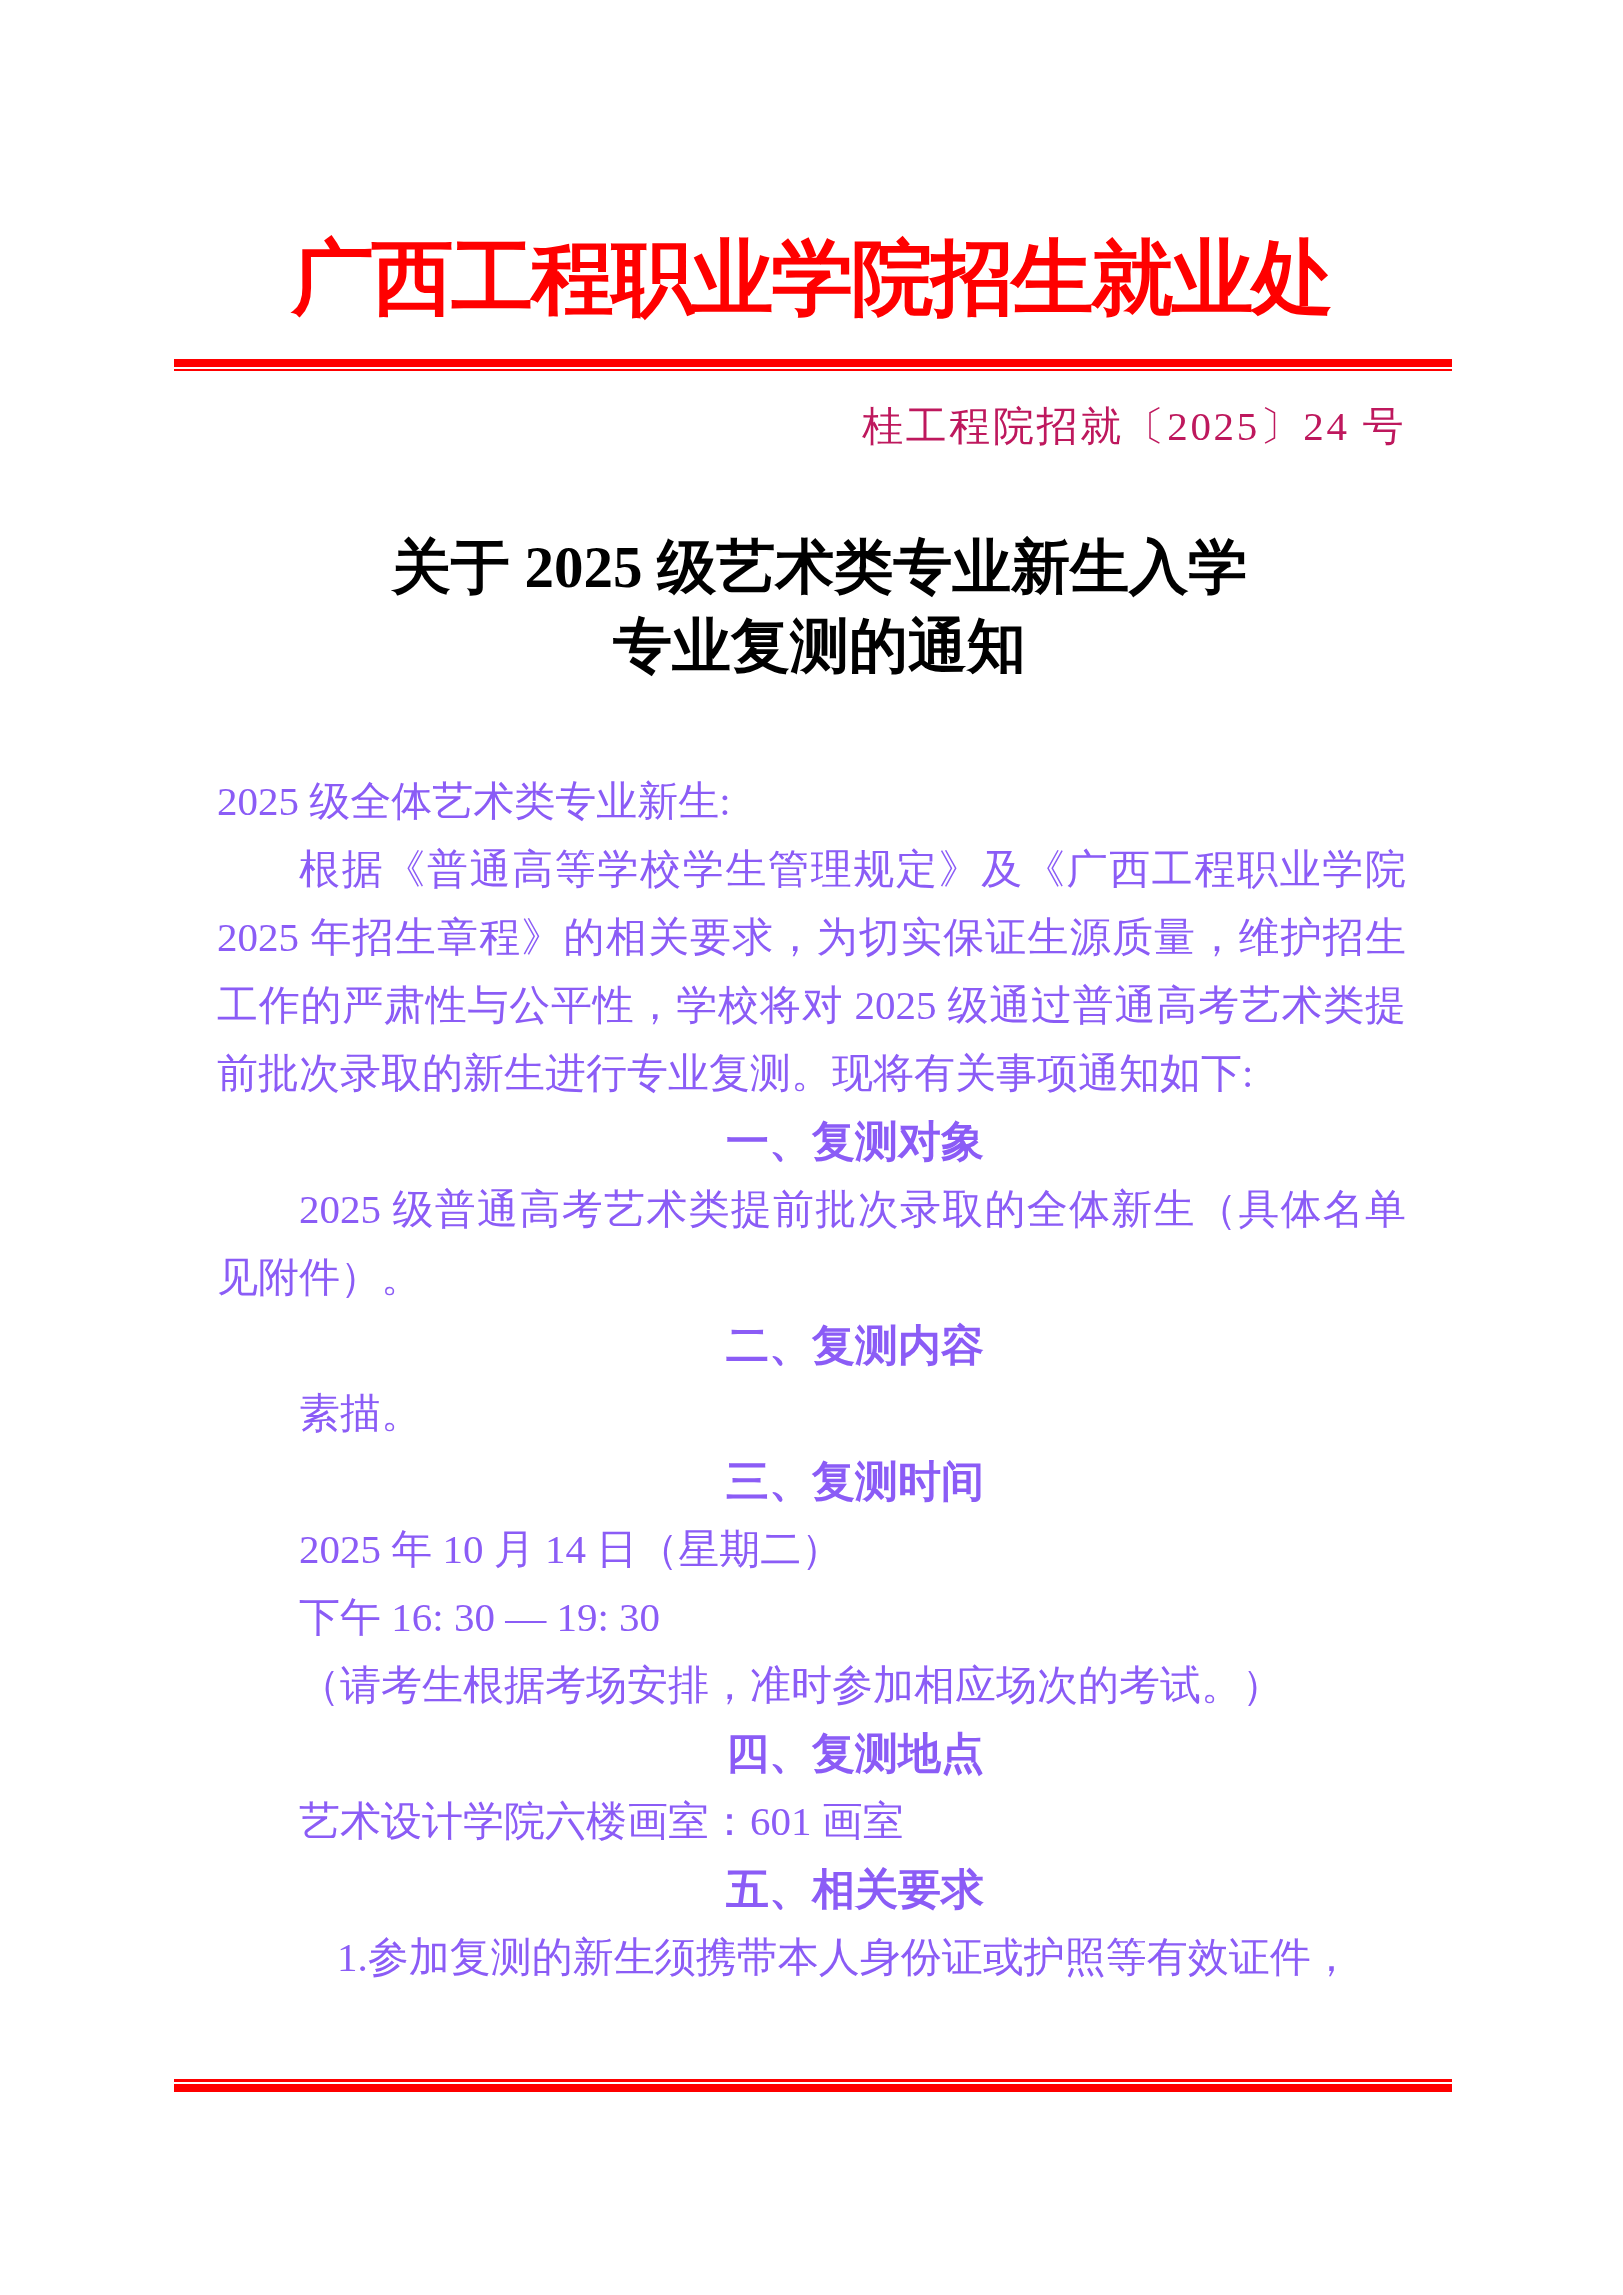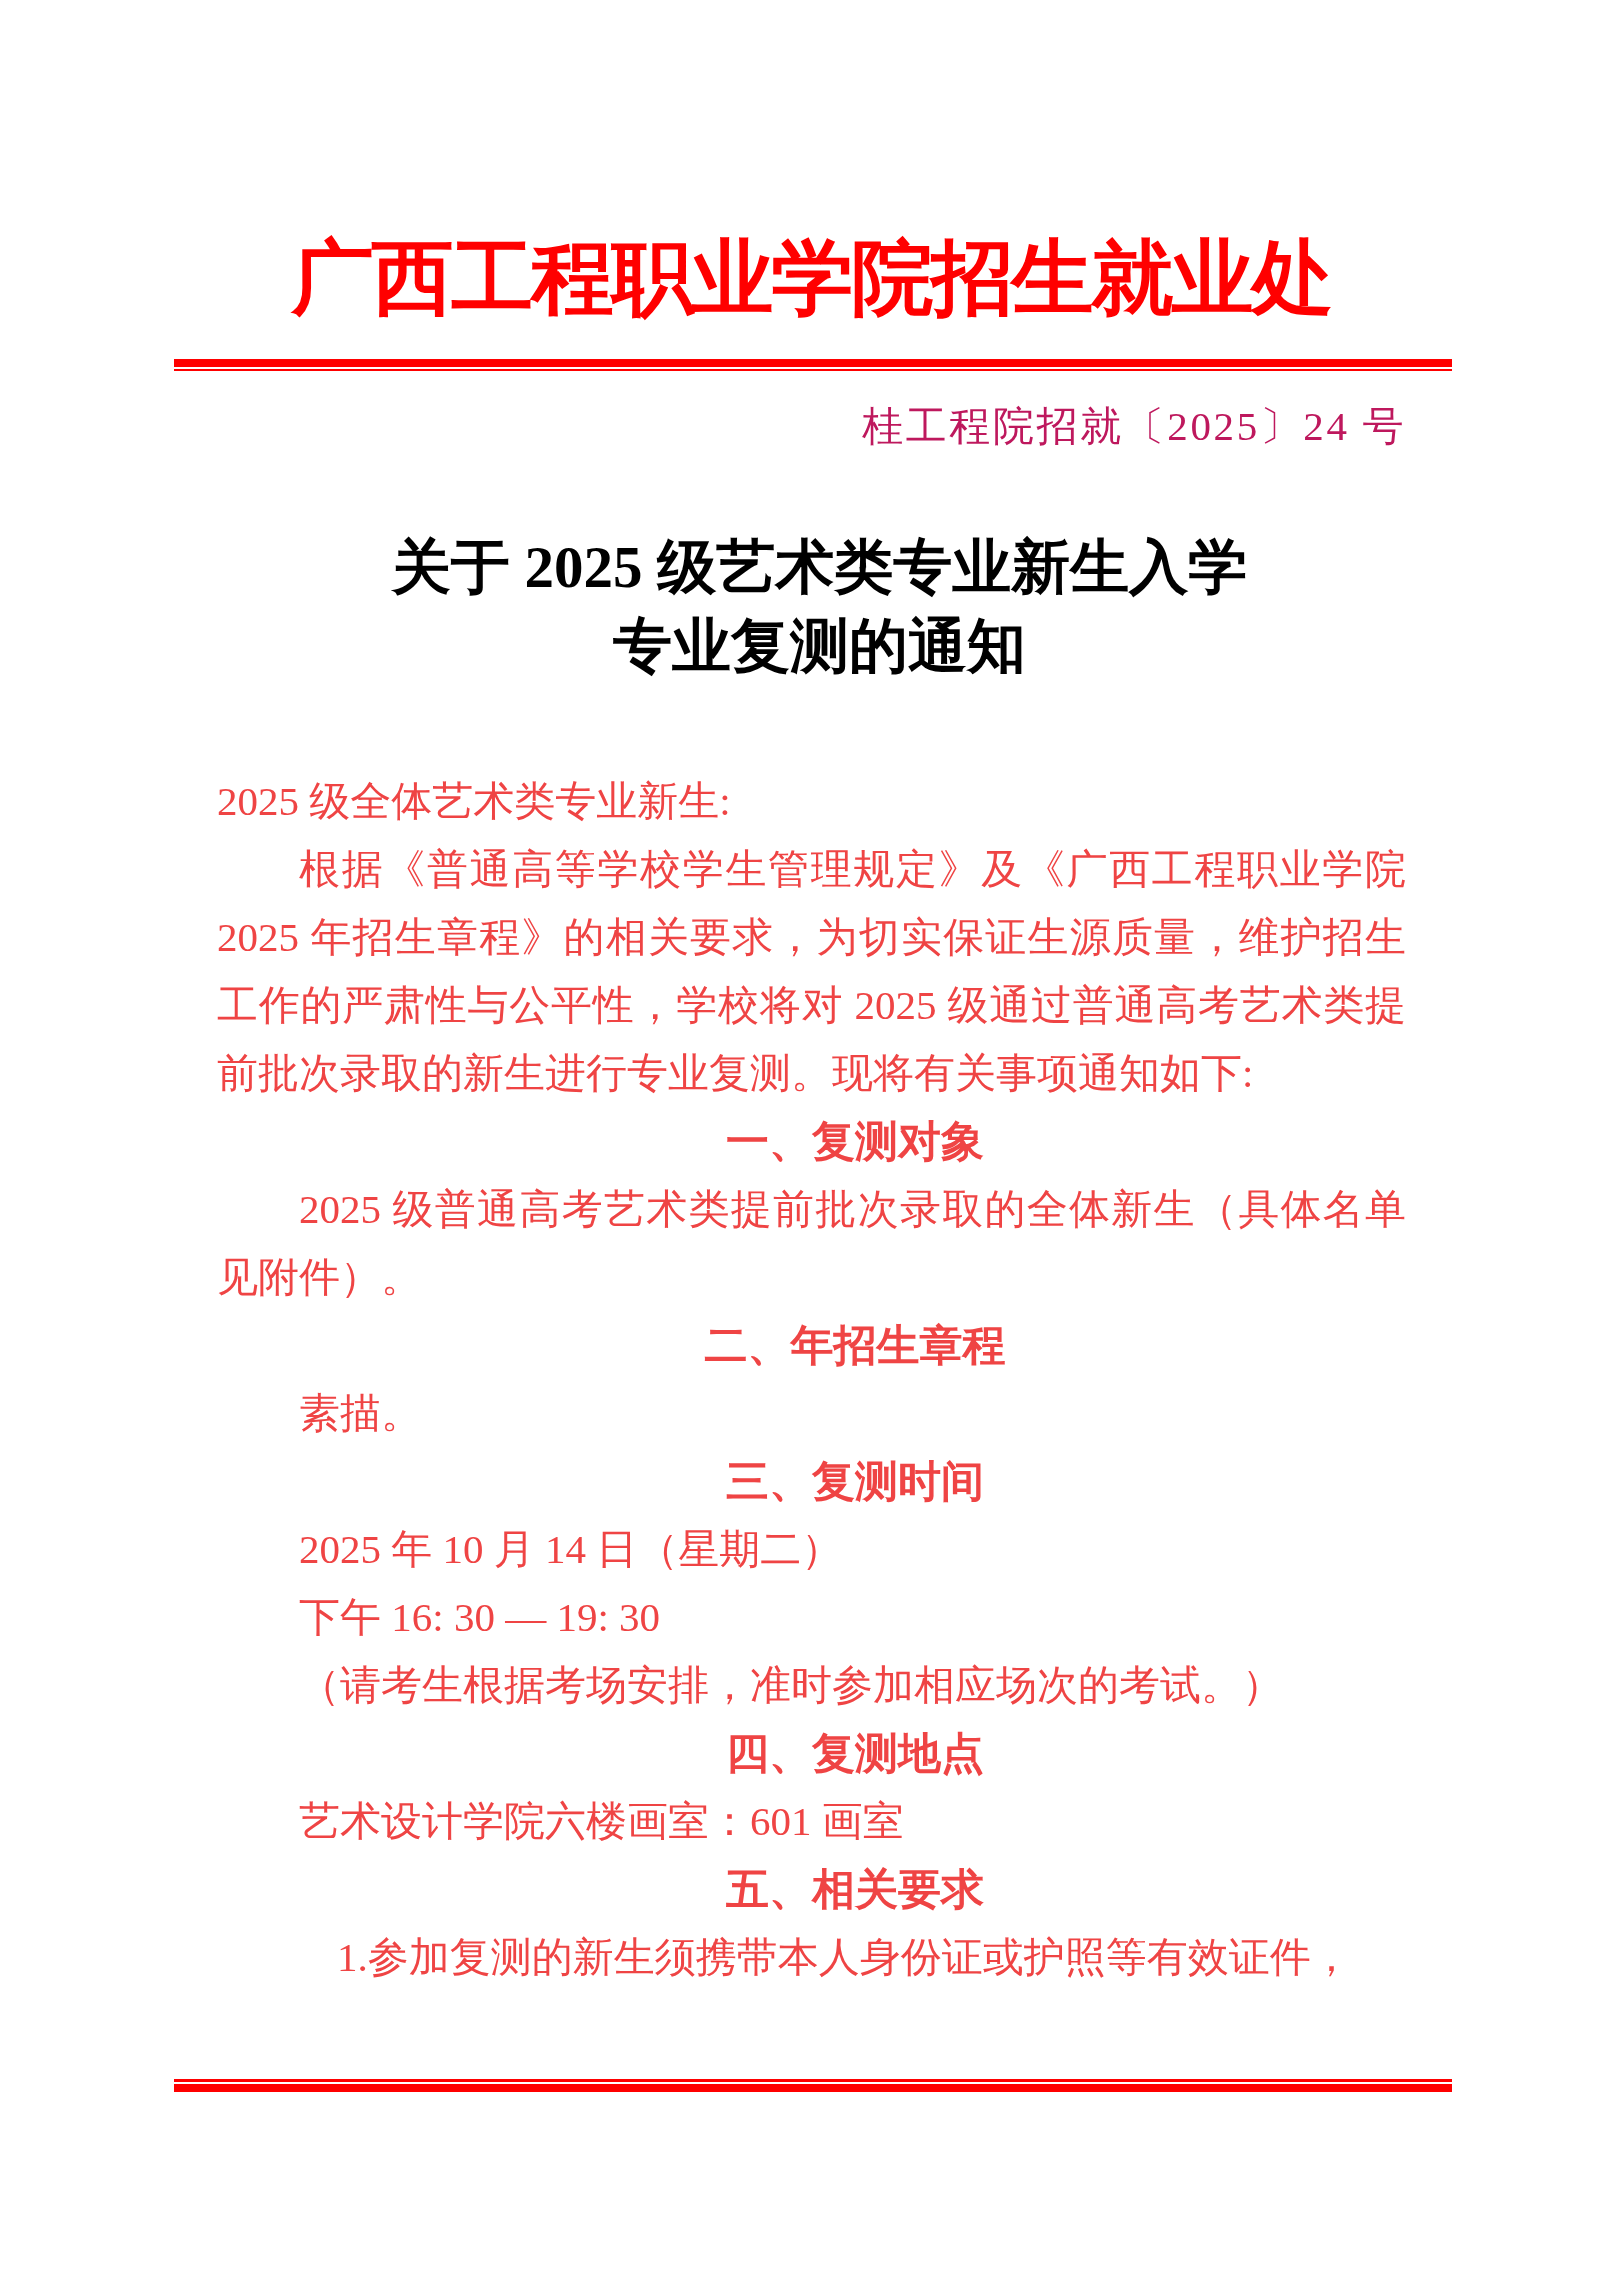--- a/index.html
+++ b/index.html
@@ -82,21 +82,21 @@
 
   
   .body-block {
     position: absolute;
     top: 767px;
     left: 217px;
     width: 1189px;
     font-size: 41px;
     line-height: 68px;
     text-align: justify;
-    color: #ef4444;
+    color: #8b5cf6;
   }
   .body-block p { margin: 0; padding: 0; }
   .salutation { text-indent: 0; }
   .para       { text-indent: 82px; }
   .numbered   { text-indent: 120px; }
   .heading {
     margin: 0;
     font-family: "Liberation Sans", "DejaVu Sans", sans-serif;
     font-weight: 700;
     font-size: 43px;
@@ -127,21 +127,21 @@
 
   <div class="body-block">
 
     <p class="salutation">2025 级全体艺术类专业新生:</p>
 
     <p class="para">根据《普通高等学校学生管理规定》及《广西工程职业学院 2025 年招生章程》的相关要求，为切实保证生源质量，维护招生工作的严肃性与公平性，学校将对 2025 级通过普通高考艺术类提前批次录取的新生进行专业复测。现将有关事项通知如下:</p>
 
     <p class="heading">一、复测对象</p>
     <p class="para">2025 级普通高考艺术类提前批次录取的全体新生（具体名单见附件）。</p>
 
-    <p class="heading">二、年招生章程</p>
+    <p class="heading">二、复测内容</p>
     <p class="para">素描。</p>
 
     <p class="heading">三、复测时间</p>
     <p class="para">2025 年 10 月 14 日（星期二）</p>
     <p class="para">下午 16: 30 — 19: 30</p>
     <p class="para">（请考生根据考场安排，准时参加相应场次的考试。）</p>
 
     <p class="heading">四、复测地点</p>
     <p class="para">艺术设计学院六楼画室：601 画室</p>
 

